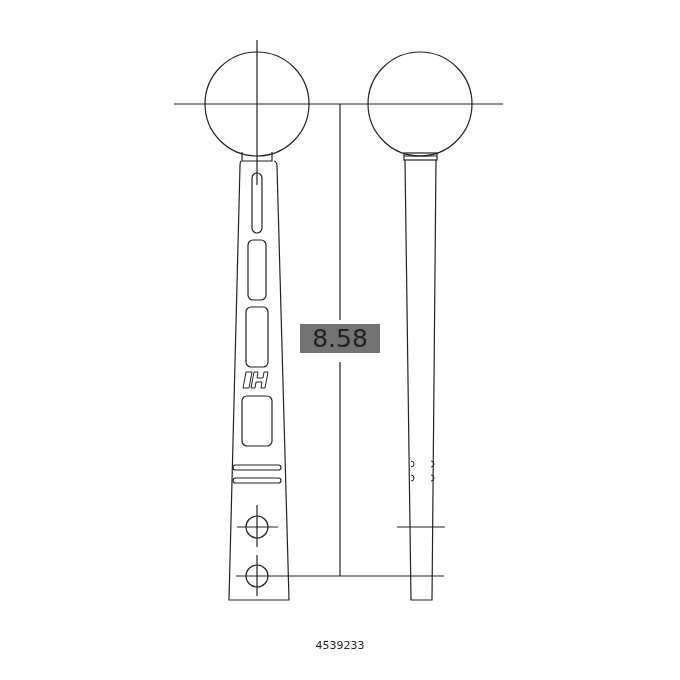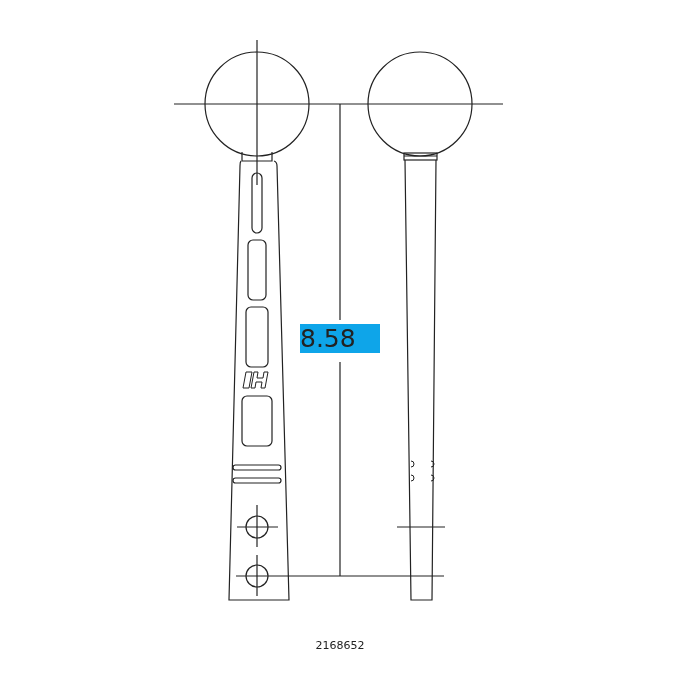--- a/index.html
+++ b/index.html
@@ -1,18 +1,18 @@
 <!DOCTYPE html>
 <html><head>
   <meta charset="utf-8">
   <style>
     html, body { margin: 0; padding: 0; background: #ffffff; }
     body { width: 680px; height: 680px; position: relative; overflow: hidden; font-family: "Liberation Sans", sans-serif; }
     svg { position: absolute; left: 0; top: 0; }
-    .dim-label { position: absolute; left: 300px; top: 324px; width: 80px; font-size: 25px; color: #222; background: #0ea5e9; font-family: "DejaVu Sans", sans-serif; }
+    .dim-label { position: absolute; left: 300px; top: 324px; width: 80px; text-align: center; font-size: 25px; color: #222; background: #737373; font-family: "DejaVu Sans", sans-serif; }
     .part-no { position: absolute; left: 290px; top: 639px; width: 100px; text-align: center; font-size: 11px; color: #222; font-family: "DejaVu Sans", sans-serif; }
   </style>
 </head>
 <body>
 
 <svg width="680" height="680" viewBox="0 0 680 680" stroke="#222" fill="none" stroke-width="1.2">
 
   <g>
 
     <circle cx="257" cy="104" r="52"></circle>
@@ -72,13 +72,13 @@
       <path d="M411,481 a3,3 0 1 0 0,-6"></path>
       <path d="M431,461 a3,3 0 1 1 0,6"></path>
       <path d="M431,475 a3,3 0 1 1 0,6"></path>
     </g>
 
     <line x1="397" y1="527" x2="445" y2="527"></line>
   </g>
 </svg>
 
 <div class="dim-label">8.58</div>
-<div class="part-no">2168652</div>
+<div class="part-no">4539233</div>
 
 </body></html>

